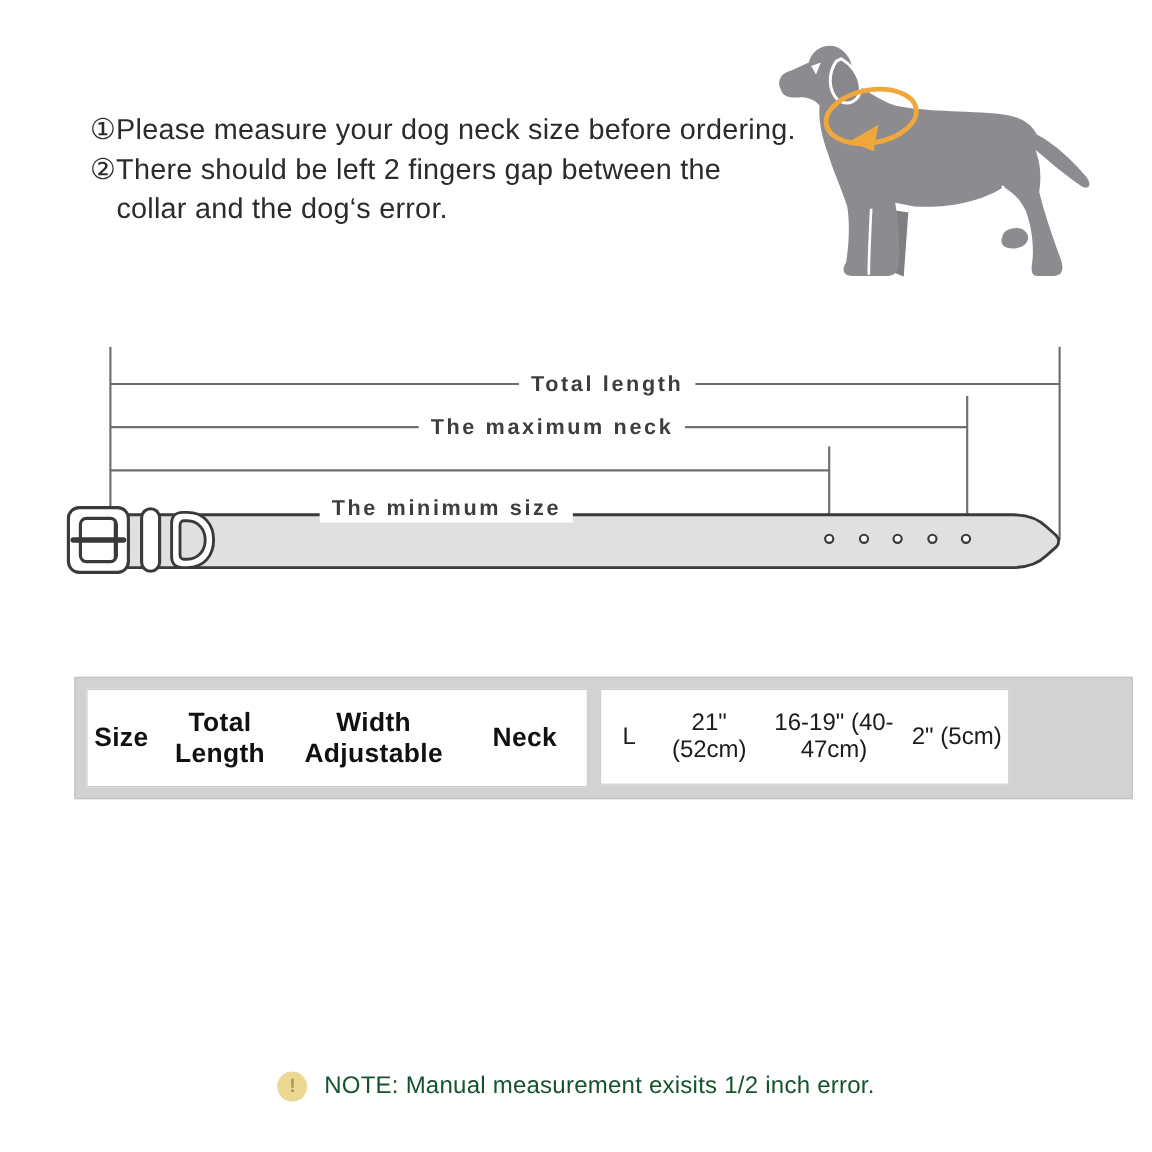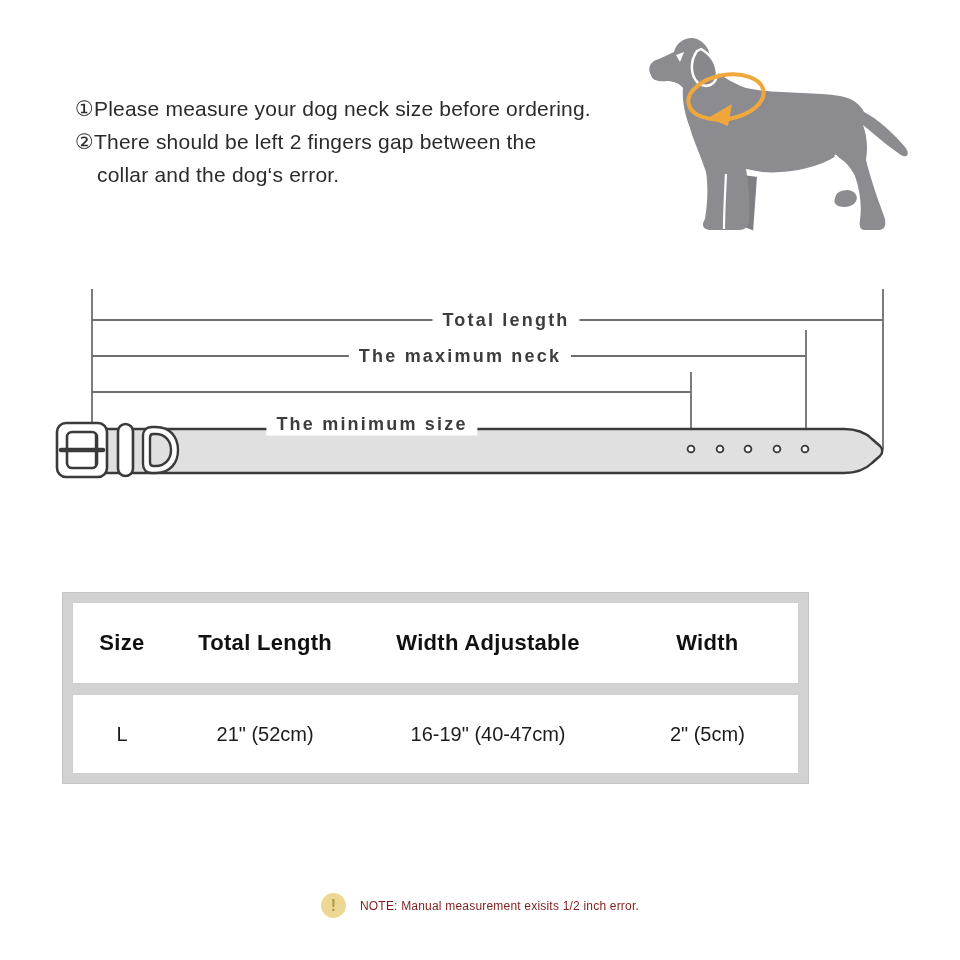--- a/index.html
+++ b/index.html
@@ -8,21 +8,21 @@
     position:relative;
     background:#ffffff;
     font-family:"Liberation Sans","DejaVu Sans",sans-serif;
     color:#2b2b2b;
     overflow:hidden;
   }
 
   
   .instructions {
     position:absolute; left:75px; top:92px;
-    font-size:21px; line-height:33px; color:#2b2b2b;
+    font-size:24px; line-height:33px; color:#2b2b2b;
     letter-spacing:0.2px;
   }
   .instructions .indent { padding-left:22px; }
 
   
   .dog-wrap { position:absolute; left:638px; top:26px; width:284px; height:216px; }
 
   
   .collar-svg { position:absolute; left:0; top:275px; width:960px; height:240px; }
   .measure-label {
@@ -32,23 +32,23 @@
     padding:1px 10px;
     font-size:18px; font-weight:600; letter-spacing:2.2px;
     color:#3d3d3d; white-space:nowrap;
   }
   .lbl-total { left:506px; top:320px; }
   .lbl-max   { left:460px; top:356px; }
   .lbl-min   { left:372px; top:392px;margin-top:32px; }
 
   
   .size-table {
-    position:absolute; left:62px; top:592px; width:747px;
+    position:absolute; left:62px; top:564px; width:882px;
     background:#d2d2d2; border:1px solid #c3c3c3;
-    padding:9px; display:flex; flex-direction:column; gap:10px;
+    padding:9px; display:flex; flex-direction:row; gap:10px;
   }
   .trow {
     background:#ffffff; border:1px solid #d0d0d0;
     display:grid; grid-template-columns:13.5% 26% 35.5% 25%;
     align-items:center; text-align:center;
   }
   .trow.thead { height:82px; font-size:22px; font-weight:bold; color:#111; letter-spacing:0.3px; }
   .trow.tbody { height:74px; font-size:20px; color:#1c1c1c; }
   .trow.tbody:last-child { height:80px; }
 
@@ -57,21 +57,21 @@
     position:absolute; left:0; top:893px; width:960px;
     display:flex; align-items:center; justify-content:center; gap:14px;
   }
   .note-icon {
     width:25px; height:25px; border-radius:50%;
     background:#ecd892; color:#b3974a;
     font-size:16px; font-weight:bold;
     display:flex; align-items:center; justify-content:center;
     flex:0 0 auto;
   }
-  .note-text { font-size:12px; color:#7f1d1d; letter-spacing:0.2px; }
+  .note-text { font-size:20px; color:#14532d; letter-spacing:0.2px; }
 </style>
 </head>
 <body>
 
 <div class="instructions">
   <div>①Please measure your dog neck size before ordering.</div>
   <div>②There should be left 2 fingers gap between the</div>
   <div class="indent">collar and the dog‘s error.</div>
 </div>
 
@@ -159,21 +159,21 @@
 
 <div class="measure-label lbl-total">Total length</div>
 <div class="measure-label lbl-max">The maximum neck</div>
 <div class="measure-label lbl-min">The minimum size</div>
 
 <div class="size-table">
   <div class="trow thead">
     <div>Size</div>
     <div>Total Length</div>
     <div>Width Adjustable</div>
-    <div>Width</div>
+    <div>Neck</div>
   </div>
   <div class="trow tbody">
     <div>L</div>
     <div>21" (52cm)</div>
     <div>16-19" (40-47cm)</div>
     <div>2" (5cm)</div>
   </div>
 </div>
 
 <div class="note">

